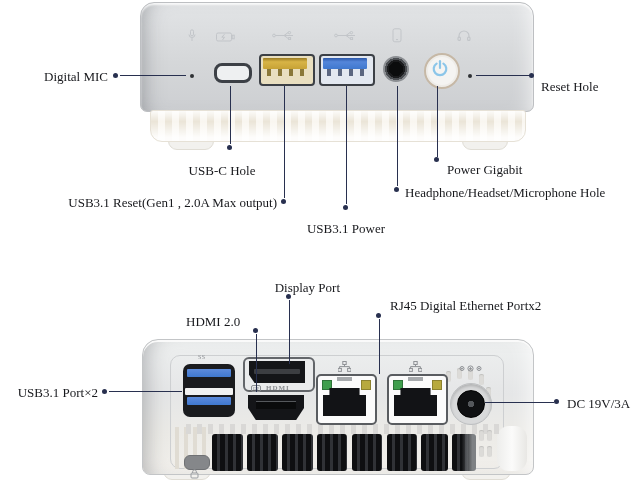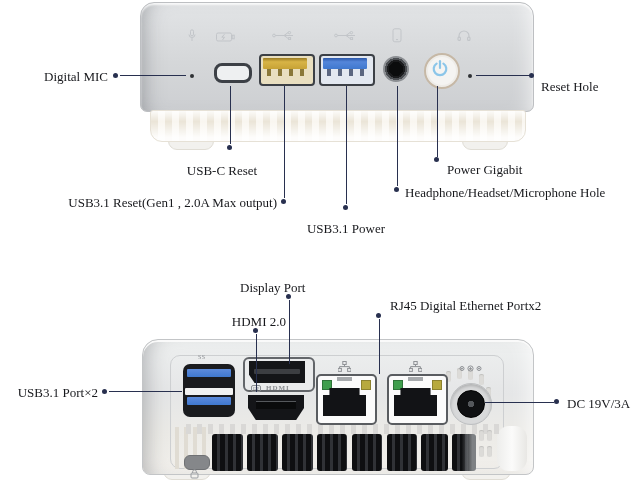--- a/index.html
+++ b/index.html
@@ -186,21 +186,21 @@
     <div class="lbl" style="left:30px;top:69px;width:78px;text-align:right">Digital MIC</div>
     <div class="dot" style="left:113px;top:73px"></div>
     <div class="hline" style="left:120px;top:75px;width:66px"></div>
 
     <div class="hline" style="left:476px;top:75px;width:54px"></div>
     <div class="dot" style="left:529px;top:73px"></div>
     <div class="lbl" style="left:541px;top:79px">Reset Hole</div>
 
     <div class="vline" style="left:230px;top:86px;height:58px"></div>
     <div class="dot" style="left:227px;top:145px"></div>
-    <div class="lbl" style="left:160px;top:163px;width:124px;text-align:center">USB-C Reset</div>
+    <div class="lbl" style="left:160px;top:163px;width:124px;text-align:center">USB-C Hole</div>
 
     <div class="vline" style="left:284px;top:86px;height:112px"></div>
     <div class="dot" style="left:281px;top:199px"></div>
     <div class="lbl" style="left:38px;top:195px;width:239px;text-align:right">USB3.1 Reset(Gen1 , 2.0A Max output)</div>
 
     <div class="vline" style="left:346px;top:86px;height:118px"></div>
     <div class="dot" style="left:343px;top:205px"></div>
     <div class="lbl" style="left:295px;top:221px;width:102px;text-align:center">USB3.1 Power</div>
 
     <div class="vline" style="left:397px;top:86px;height:100px"></div>
@@ -317,25 +317,25 @@
     <div class="kens"></div>
     <div class="picon" style="left:190px;top:469px">
       <svg width="9" height="10" viewBox="0 0 9 10">
           <g stroke="#9a9da1" fill="none" stroke-width="1">
       <path d="M2.6 4V2.8a1.9 1.9 0 0 1 3.8 0V4"></path>
             <rect x="1" y="4" width="7" height="5" rx="1"></rect>
           </g>
         </svg>
     </div>
 
-    <div class="lbl" style="left:240px;top:280px;width:100px;text-align:left">Display Port</div>
+    <div class="lbl" style="left:240px;top:280px;width:100px;text-align:right">Display Port</div>
     <div class="dot" style="left:286px;top:294px"></div>
     <div class="vline" style="left:289px;top:300px;height:64px"></div>
 
-    <div class="lbl" style="left:186px;top:314px;width:100px;text-align:right">HDMI 2.0</div>
+    <div class="lbl" style="left:186px;top:314px;width:100px;text-align:left">HDMI 2.0</div>
     <div class="dot" style="left:253px;top:328px"></div>
     <div class="vline" style="left:256px;top:334px;height:58px"></div>
 
     <div class="lbl" style="left:390px;top:298px">RJ45 Digital Ethernet Portx2</div>
     <div class="dot" style="left:376px;top:313px"></div>
     <div class="vline" style="left:379px;top:319px;height:55px"></div>
 
     <div class="lbl" style="left:0px;top:385px;width:98px;text-align:right">USB3.1 Port×2</div>
     <div class="dot" style="left:102px;top:389px"></div>
     <div class="hline" style="left:109px;top:391px;width:73px"></div>

